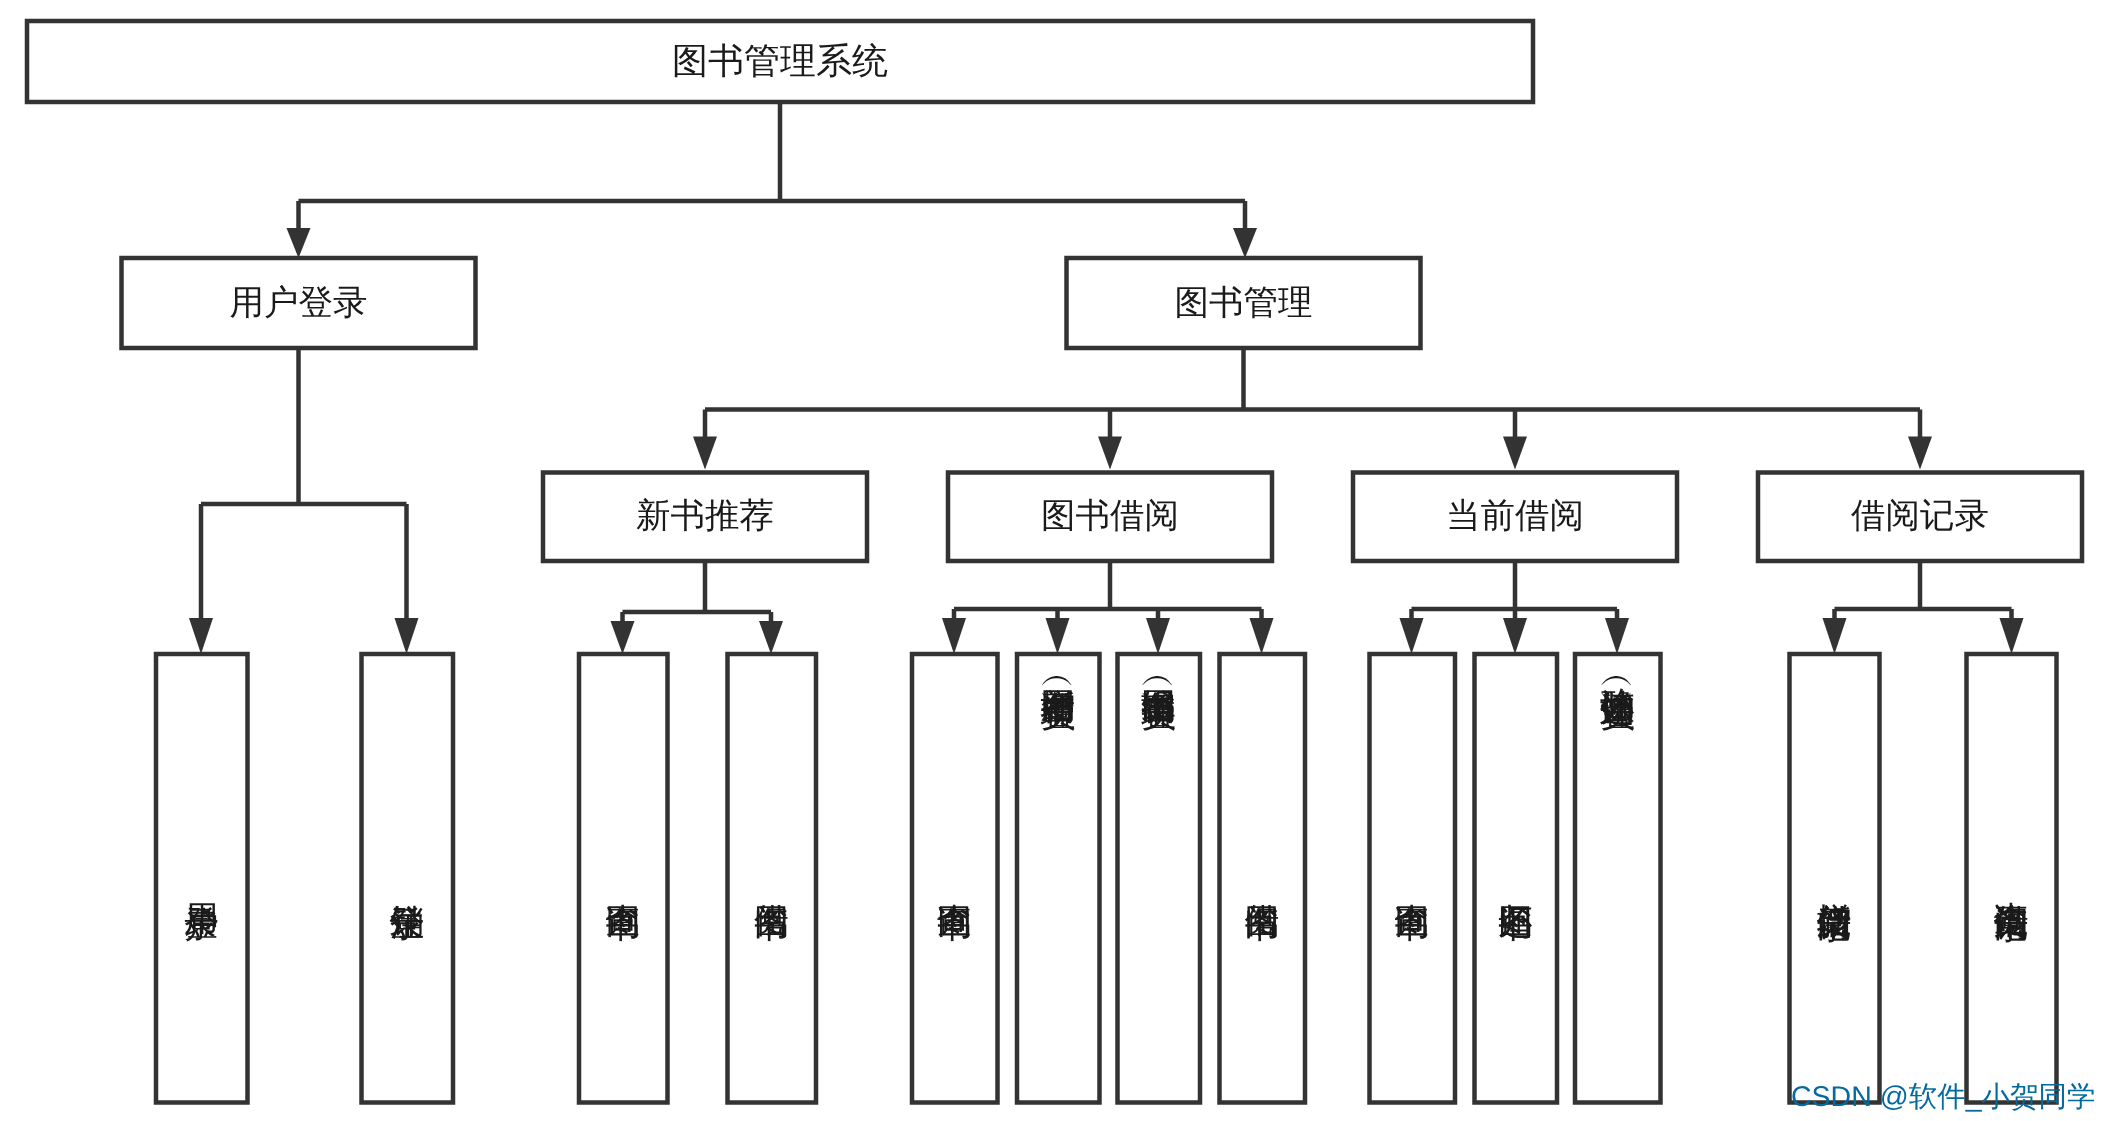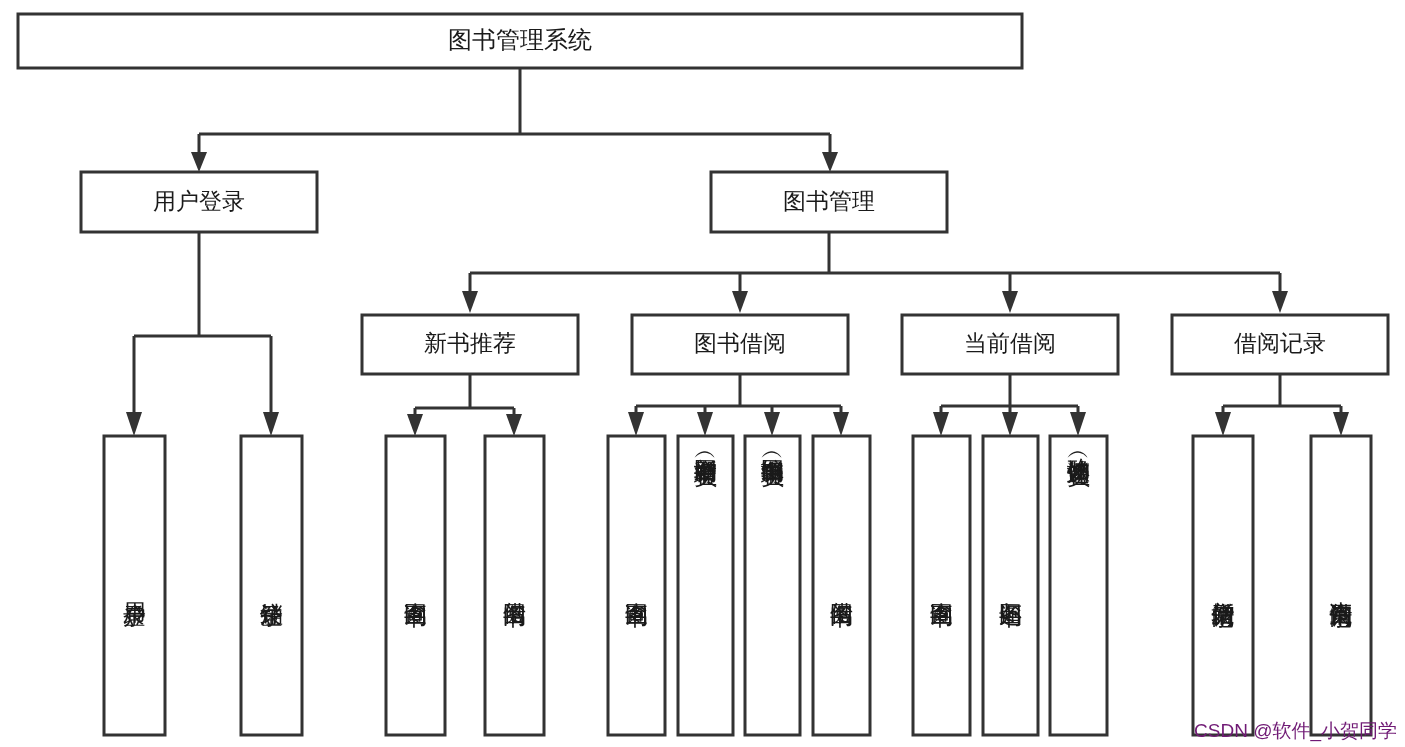--- a/index.html
+++ b/index.html
@@ -72,21 +72,21 @@
     letter-spacing: 1px;
     white-space: nowrap;
     text-align: center;
   }
   .watermark {
     position: absolute;
     right: 8px;
     bottom: 3px;
     font-family: "Liberation Sans", "DejaVu Sans", sans-serif;
     font-size: 19px;
-    color: #701a75;
+    color: #0369a1;
     white-space: nowrap;
     pointer-events: none;
   }
 </style>
 </head>
 <body>
 
 <div id="diagram-root">
 
   <svg class="diagram-canvas" viewBox="0 0 1405 747">

